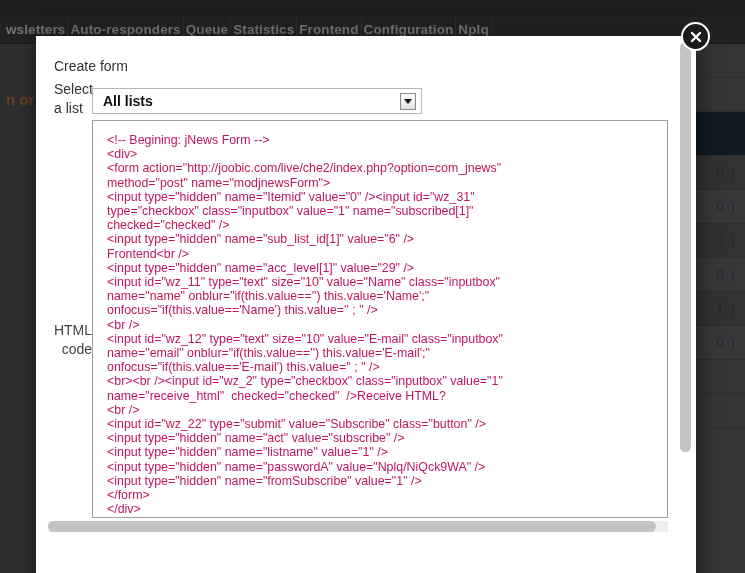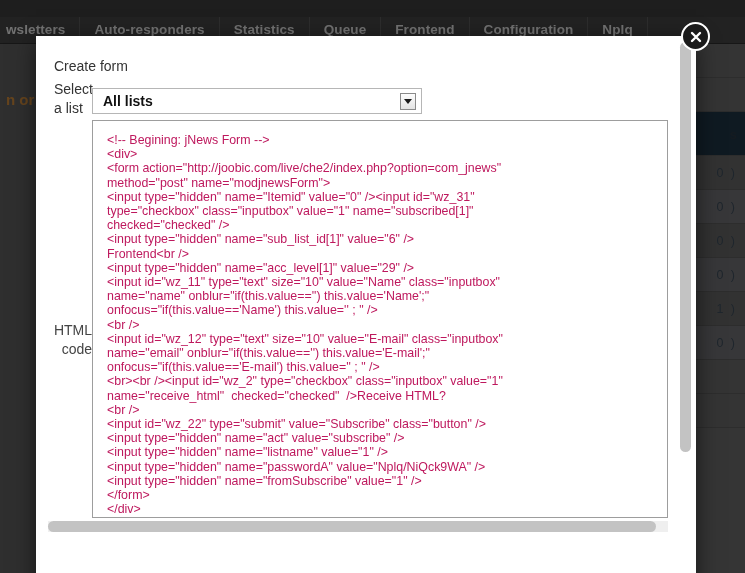--- a/index.html
+++ b/index.html
@@ -40,21 +40,21 @@
     background: #333333;
     border-bottom: 1px solid #1d1d1d;
     box-sizing: border-box;
     display: flex;
     align-items: center;
   }
   .nav-item {
     color: #d9d9d9;
     font-size: 13.5px;
     font-weight: bold;
-    padding: 0 14px;
+    padding: 0 2px;
     line-height: 26px;
     white-space: nowrap;
     border-right: 1px solid #4a4a4a;
     letter-spacing: .1px;
   }
   .nav-item.first { padding-left: 6px; }
   .nav-spacer { flex: 1 1 auto; border-right: none; }
 
   #app-body {
     position: absolute;
@@ -272,22 +272,22 @@
 
 <div id="screen">
 
   <div id="app-bg">
 
     <div id="app-chrome-top"></div>
 
     <div id="topnav">
       <div class="nav-item first">wsletters</div>
       <div class="nav-item">Auto-responders</div>
+      <div class="nav-item">Queue</div>
       <div class="nav-item">Statistics</div>
-      <div class="nav-item">Queue</div>
       <div class="nav-item">Frontend</div>
       <div class="nav-item">Configuration</div>
       <div class="nav-item">Nplq</div>
       <div class="nav-item nav-spacer"></div>
     </div>
 
     <div id="app-body">
       <div id="content-left"></div>
       <div id="page-heading">n or</div>
 

